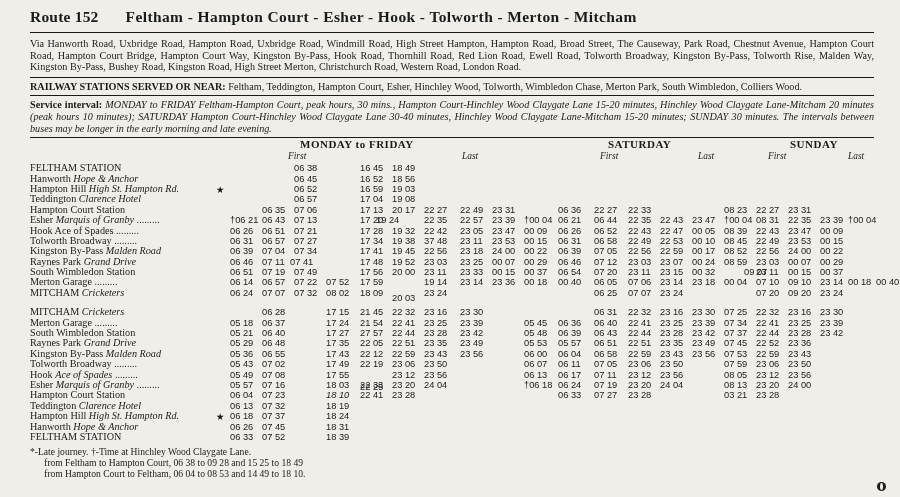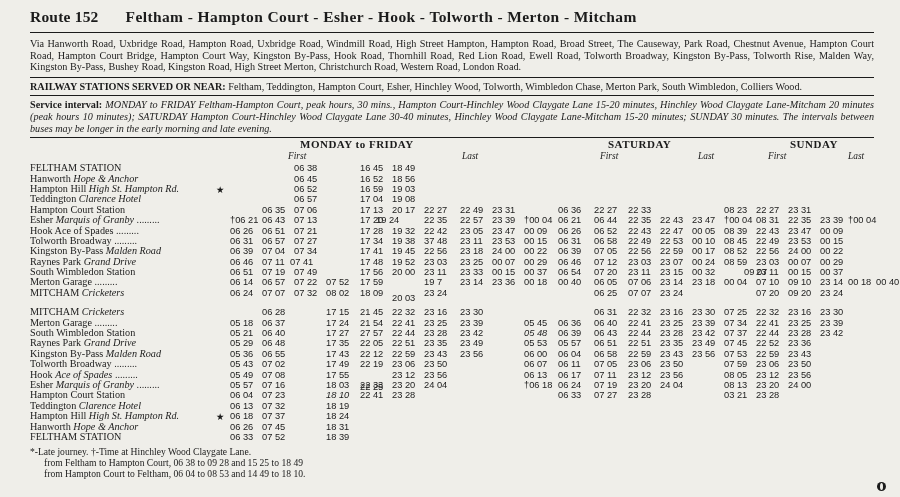--- a/index.html
+++ b/index.html
@@ -261,21 +261,21 @@
         <span class="t" style="left: 790px;">00 37</span>
       </div>
       <div class="row">
         <div class="lbl"><span>Merton Garage</span><span> .........</span></div>
         <span class="t" style="left: 200px;">06 14</span>
         <span class="t" style="left: 232px;">06 57</span>
         <span class="t" style="left: 264px;">07 22</span>
         <span class="t" style="left: 296px;">07 52</span>
         <span class="t" style="left: 330px;">17 59</span>
         <span class="t" style="left: 362px; margin-top: 16px;">20 03</span>
-        <span class="t" style="left: 394px;">19 7</span>
+        <span class="t" style="left: 394px;">19 14</span>
         <span class="t" style="left: 430px;">23 14</span>
         <span class="t" style="left: 462px;">23 36</span>
         <span class="t" style="left: 494px;">00 18</span>
         <span class="t" style="left: 528px;">00 40</span>
         <span class="t" style="left: 564px;">06 05</span>
         <span class="t" style="left: 598px;">07 06</span>
         <span class="t" style="left: 630px;">23 14</span>
         <span class="t" style="left: 662px;">23 18</span>
         <span class="t" style="left: 694px;">00 04</span>
         <span class="t" style="left: 726px;">07 10</span>
@@ -341,21 +341,21 @@
       </div>
       <div class="row">
         <div class="lbl"><span>South Wimbledon Station</span></div>
         <span class="t" style="left: 200px;">05 21</span>
         <span class="t" style="left: 232px;">06 40</span>
         <span class="t" style="left: 296px;">17 27</span>
         <span class="t" style="left: 330px;">27 57</span>
         <span class="t" style="left: 362px;">22 44</span>
         <span class="t" style="left: 394px;">23 28</span>
         <span class="t" style="left: 430px;">23 42</span>
-        <span class="t" style="left: 494px; font-style: italic;">05 48</span>
+        <span class="t" style="left: 494px;">05 48</span>
         <span class="t" style="left: 528px;">06 39</span>
         <span class="t" style="left: 564px;">06 43</span>
         <span class="t" style="left: 598px;">22 44</span>
         <span class="t" style="left: 630px;">23 28</span>
         <span class="t" style="left: 662px;">23 42</span>
         <span class="t" style="left: 694px;">07 37</span>
         <span class="t" style="left: 726px;">22 44</span>
         <span class="t" style="left: 758px;">23 28</span>
         <span class="t" style="left: 790px;">23 42</span>
       </div>

